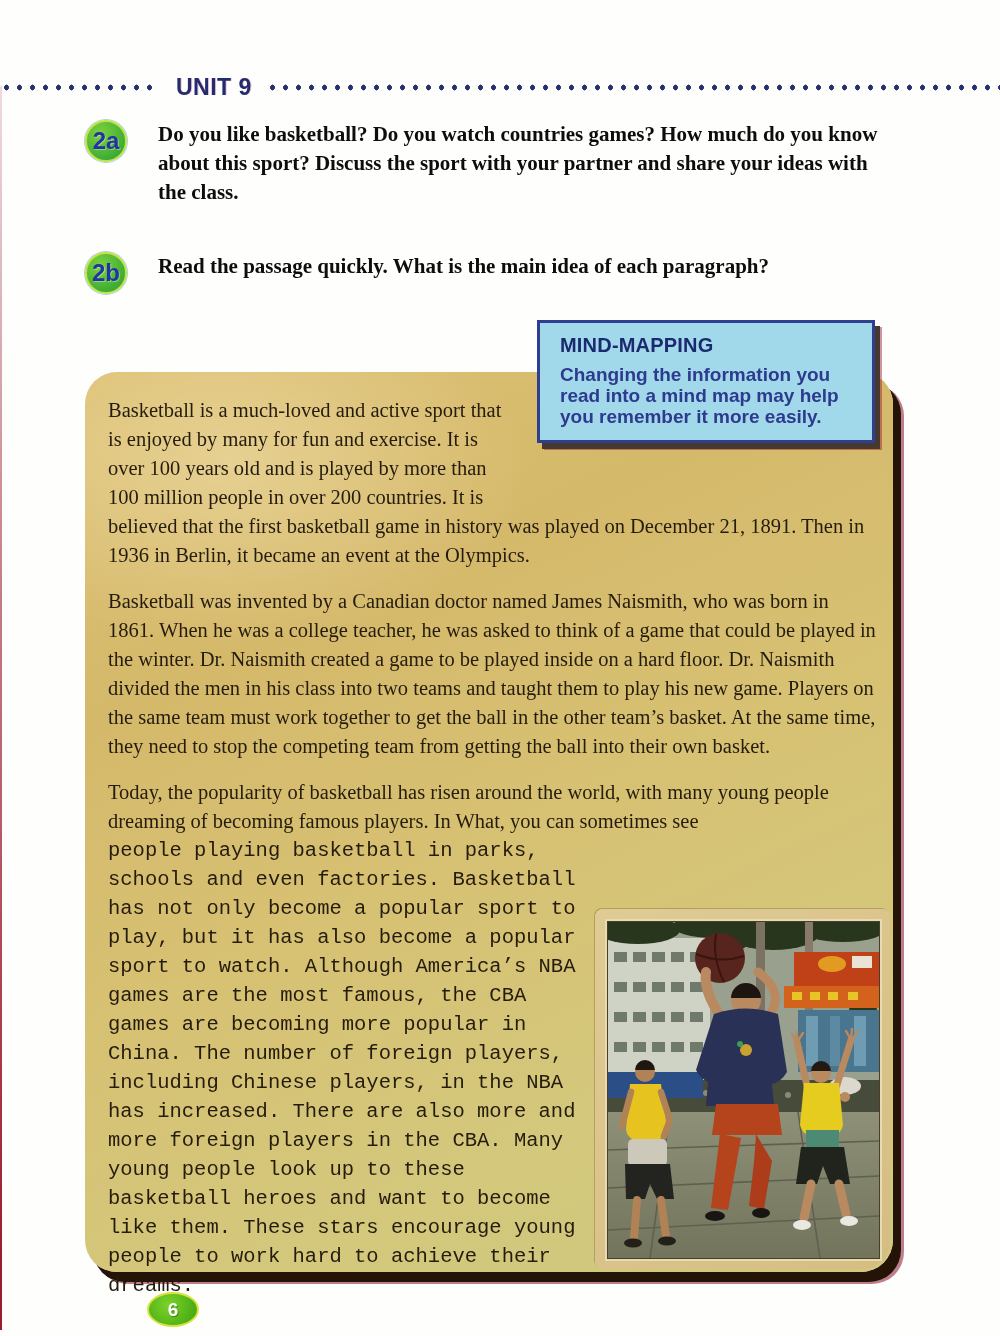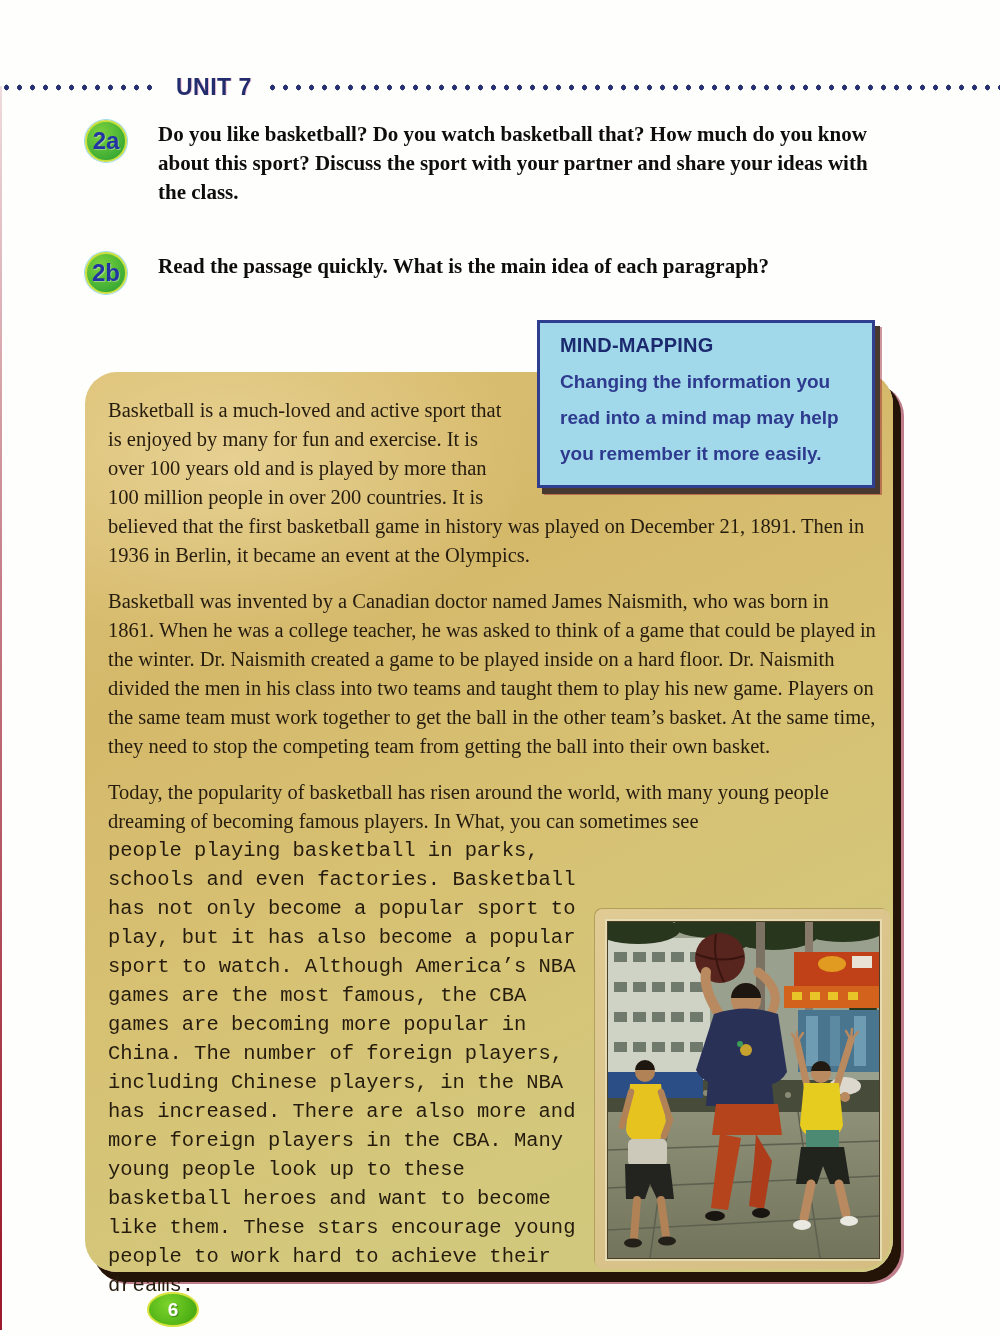--- a/index.html
+++ b/index.html
@@ -29,21 +29,21 @@
     border:2px solid #c8df3e;box-shadow:0 0 0 1px rgba(60,180,220,.5);
     display:flex;align-items:center;justify-content:center;
     font-family:"Liberation Sans","DejaVu Sans",sans-serif;font-weight:800;font-size:24px;color:#2433a4;
     text-shadow:1px 1px 0 rgba(255,255,255,.35);}
   .activity-text{margin-left:31px;width:742px;font-weight:700;font-size:21px;line-height:29px;color:#0e0d0b;}
   
   .tip-box{position:absolute;top:320px;left:537px;width:338px;z-index:4;box-sizing:border-box;
     background:#a2d9ea;border:3px solid #2f3e8e;box-shadow:5px 6px 0 #47392f, 7px 7px 0 rgba(150,25,45,.45);
     padding:11px 16px 13px 20px;font-family:"Liberation Sans","DejaVu Sans",sans-serif;}
   .tip-title{font-size:20px;font-weight:800;color:#1b2a6e;letter-spacing:.2px;}
-  .tip-body{margin-top:7px;font-size:19px;font-weight:700;line-height:36px;color:#2d3a8e;}
+  .tip-body{margin-top:7px;font-size:19px;font-weight:700;line-height:21px;color:#2d3a8e;}
   
   .panel{position:absolute;top:372px;left:85px;width:808px;height:900px;border-radius:32px;
     background:
       radial-gradient(ellipse 420px 260px at 18% 10%,rgba(255,244,210,.35),rgba(255,244,210,0) 70%),
       linear-gradient(155deg,#dcc073 0%,#d5b96b 28%,#d7c173 52%,#d3c87c 78%,#cfc87e 100%);
     box-shadow:8px 10px 0 #241408, 11px 12px 0 rgba(140,20,45,.55);z-index:2;}
   .panel-inner{position:absolute;left:23px;right:16px;top:24px;bottom:16px;}
   .wrap-spacer{float:right;width:360px;height:92px;}
   .passage-title{font-size:24px;font-weight:700;line-height:29px;color:#1c150a;max-width:370px;margin:0 0 12px 0;}
   .passage p{margin:0 0 17px 0;font-size:20.5px;line-height:29px;color:#251c0e;}
@@ -64,27 +64,27 @@
 </style>
 </head>
 <body>
 
 <div class="page">
 
   <div class="scan-edge"></div>
 
   <div class="header">
     <div class="dots left"></div>
-    <div class="unit-label">UNIT 7</div>
+    <div class="unit-label">UNIT 9</div>
     <div class="dots right"></div>
   </div>
 
   <div class="activity activity-2a">
     <div class="badge">2a</div>
-    <div class="activity-text">Do you like basketball? Do you watch basketball that? How much do you know about this sport? Discuss the sport with your partner and share your ideas with the class.</div>
+    <div class="activity-text">Do you like basketball? Do you watch countries games? How much do you know about this sport? Discuss the sport with your partner and share your ideas with the class.</div>
   </div>
 
   <div class="activity activity-2b">
     <div class="badge">2b</div>
     <div class="activity-text">Read the passage quickly. What is the main idea of each paragraph?</div>
   </div>
 
   <div class="tip-box">
     <div class="tip-title">MIND-MAPPING</div>
     <div class="tip-body">Changing the information you read into a mind map may help you remember it more easily.</div>

